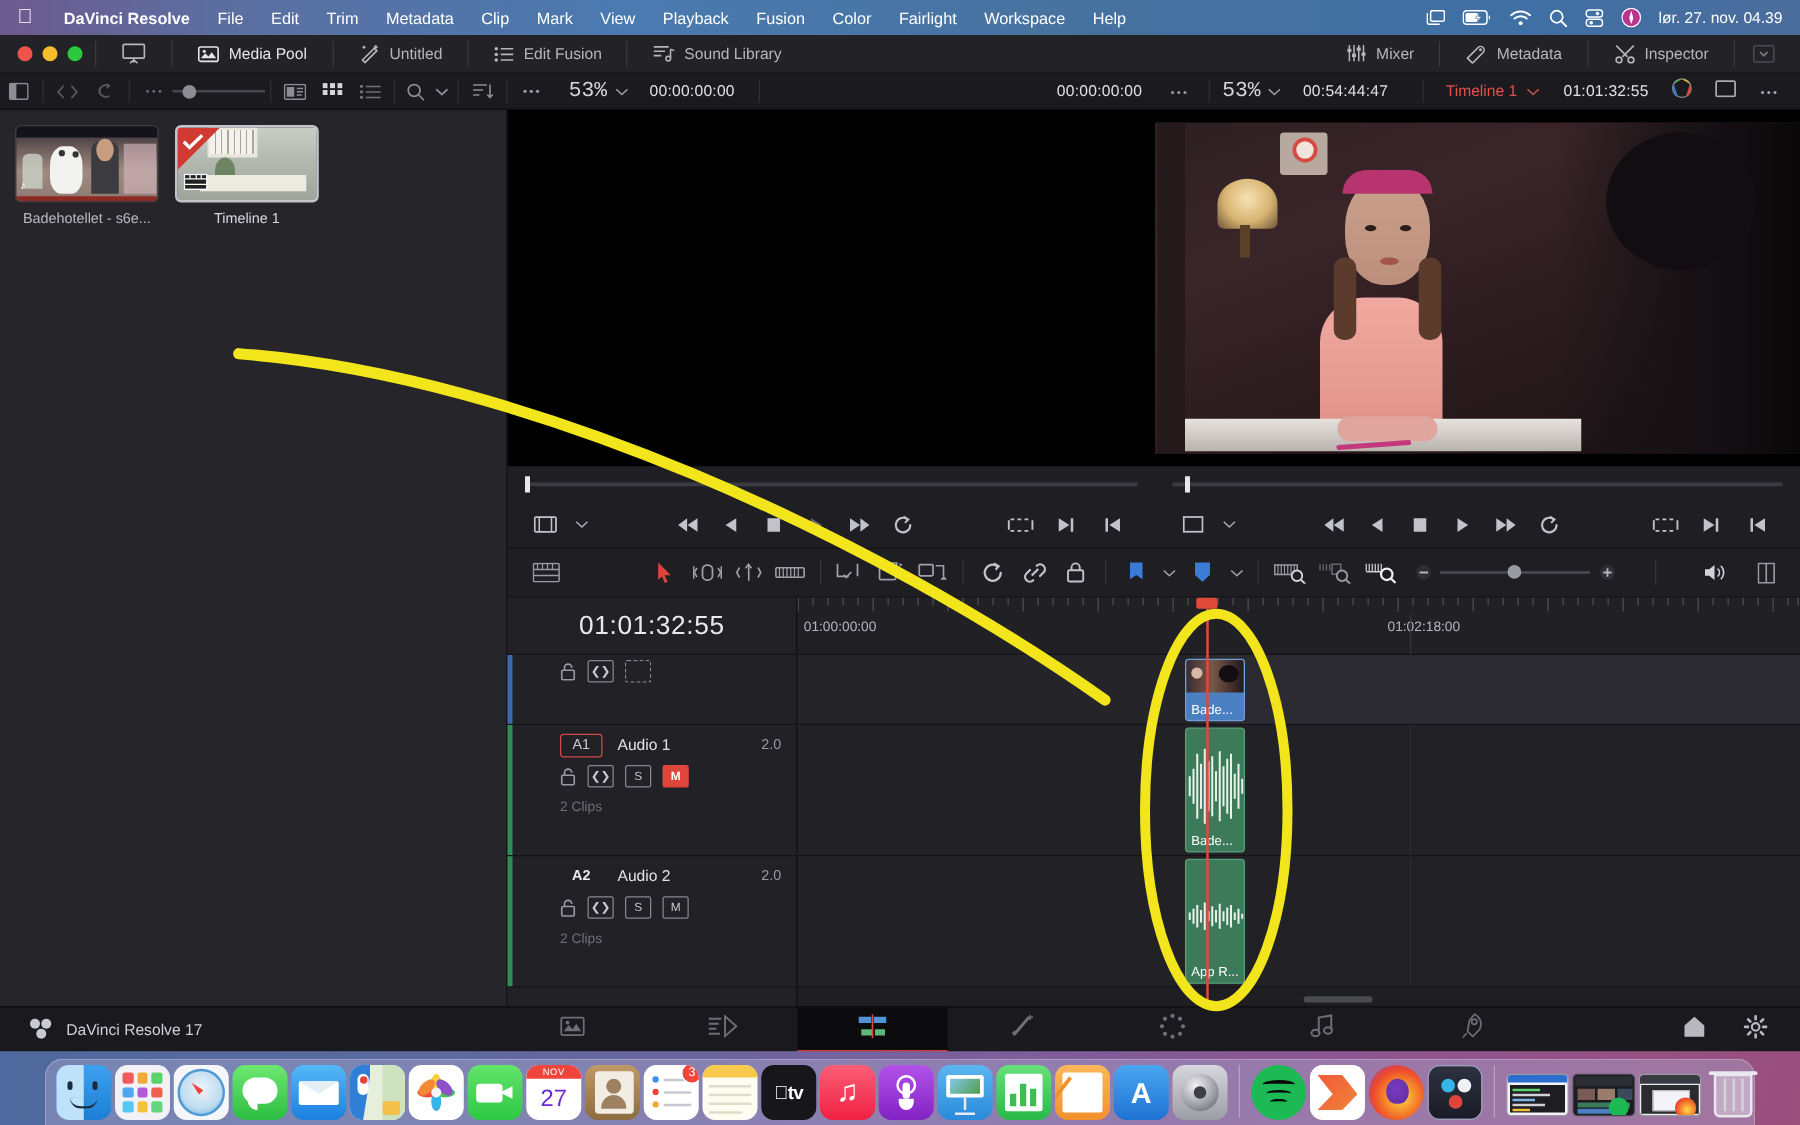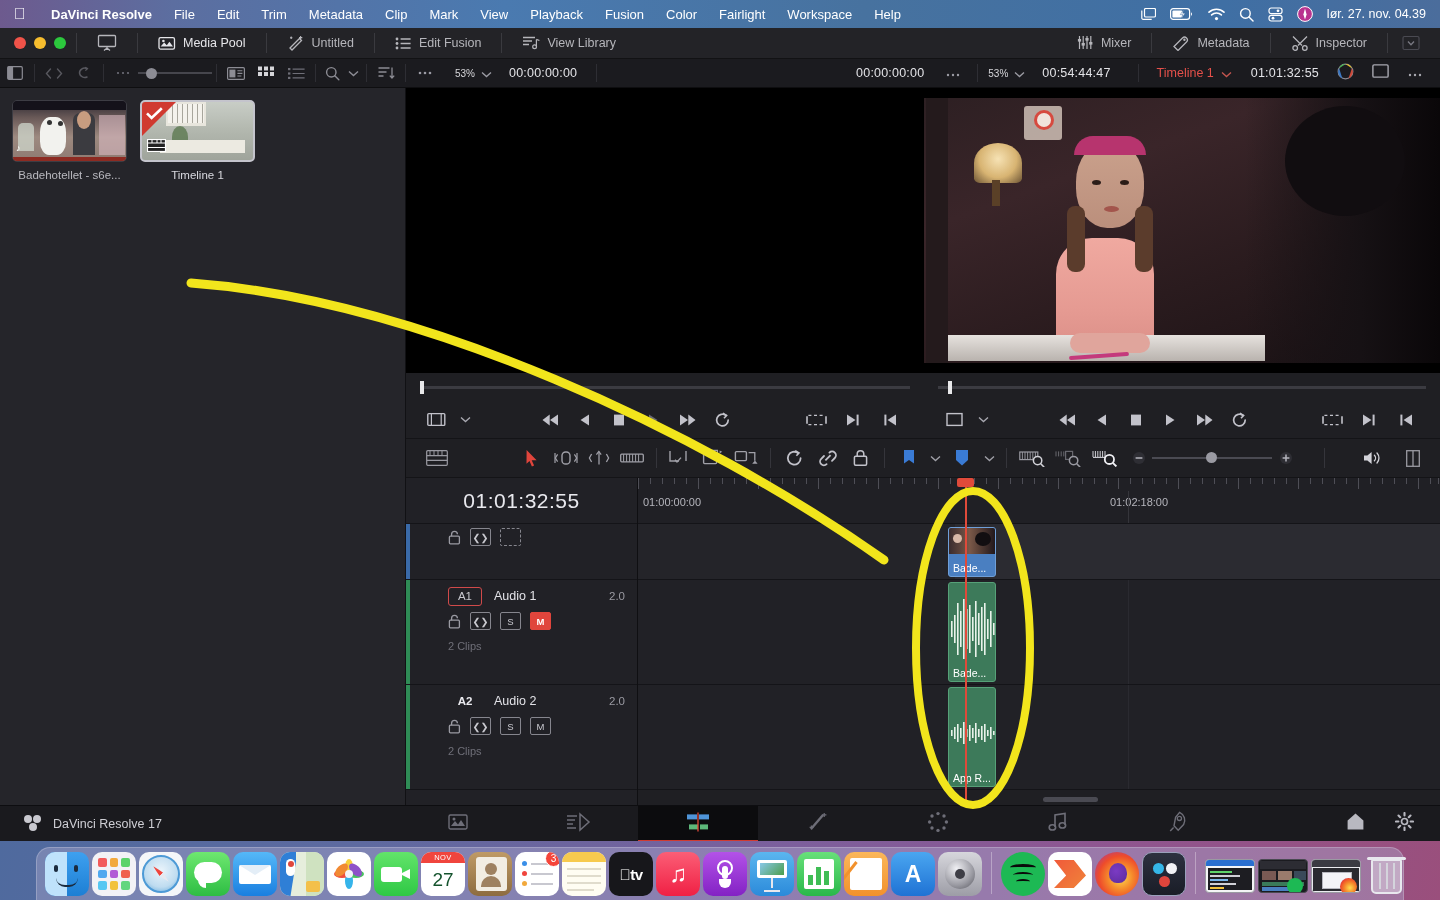--- a/index.html
+++ b/index.html
@@ -50,21 +50,21 @@
     border-bottom:1px solid #0e0e10;
   }
   .sb-left{ display:flex; align-items:center; height:29px; }
   .sbi{ width:30px; height:29px; display:flex; align-items:center; justify-content:center; color:#7d7d85; }
   .sbi.dim{ color:#58585f; }
   .sb-divider{ width:1px; height:18px; background:#2e2e34; margin:0 4px; }
   .slider-mini{ display:flex; align-items:center; width:74px; height:29px; }
   .slider-mini .track{ height:2px; background:#46464d; flex:1; position:relative; }
   .slider-mini .knob{ width:11px; height:11px; border-radius:50%; background:#8c8c94; position:absolute; left:8px; top:-4.5px;}
   .tcbox{ font-size:12.5px; color:#e2e2e6; font-family:"Liberation Sans",sans-serif; padding:0 9px; letter-spacing:.2px;}
-  .zoomv{ font-size:10px; color:#d6d6da; padding:0 6px;}
+  .zoomv{ font-size:17px; color:#d6d6da; padding:0 6px;font-family:Liberation Mono, monospace;}
   .sb-seg{ display:flex; align-items:center; height:29px;}
 
   
   .pool{
     position:absolute; top:88px; left:0; width:406px; height:717px;
     background:#25252a; border-right:1px solid #111114;
   }
   .thumbs{ display:flex; gap:0; padding:12px 0 0 12px; }
   .thumb{ width:115px; margin-right:13px; }
   .thumb .tn{ width:115px; height:62px; border-radius:5px; overflow:hidden; position:relative; background:#303036; border:1px solid #3d3d44; }
@@ -270,21 +270,21 @@
     <div class="tl-sep"></div>
     <div class="tbbtn">
       <span>
         <svg width="18" height="16" viewBox="0 0 18 16">
             <path d="M1 2.5h12M1 6h9M1 9.5h6" stroke="#b6b6bb" stroke-width="1.3"></path>
             <path d="M14.4 4.4v7.2" stroke="#b6b6bb" stroke-width="1.2"></path>
             <circle cx="12.6" cy="11.8" r="1.9" fill="none" stroke="#b6b6bb" stroke-width="1.2"></circle>
             <path d="M14.4 4.4l3 1.1" stroke="#b6b6bb" stroke-width="1.2"></path>
           </svg>
       </span>
-      <span>View Library</span>
+      <span>Sound Library</span>
     </div>
 
 
     <div class="tb-right">
       <div class="tbbtn">
         <span>
           <svg width="17" height="16" viewBox="0 0 17 16">
               <path d="M2.5 1v13M6.2 1v13M10 1v13M13.8 1v13" stroke="#b6b6bb" stroke-width="1.2"></path>
               <rect x="0.9" y="4" width="3.2" height="2.6" fill="#b6b6bb"></rect>
               <rect x="4.6" y="8" width="3.2" height="2.6" fill="#b6b6bb"></rect>
@@ -1214,21 +1214,21 @@
       </div>
     </div>
 
     <div class="dapp" style="background:linear-gradient(180deg,#62e46a 0%,#2fc845 100%);">
       <div style="position:absolute;left:7px;top:15px;width:21px;height:15px;background:#fff;border-radius:3px;"></div>
       <div style="position:absolute;left:26px;top:17px;border-top:5.5px solid transparent;border-bottom:5.5px solid transparent;border-right:10px solid #fff;"></div>
     </div>
 
     <div class="dapp" style="background:#fff;">
       <div style="position:absolute;left:0;top:0;right:0;height:11px;background:#f0453d;color:#fff;font-size:7.5px;display:flex;align-items:center;justify-content:center;letter-spacing:.4px;">NOV</div>
-      <div style="position:absolute;left:0;top:11px;right:0;bottom:0;display:flex;align-items:center;justify-content:center;color:#14532d;font-size:19px;">27</div>
+      <div style="position:absolute;left:0;top:11px;right:0;bottom:0;display:flex;align-items:center;justify-content:center;color:#6d28d9;font-size:19px;">27</div>
     </div>
 
     <div class="dapp" style="background:linear-gradient(180deg,#bf9a66 0%,#8d6c40 100%);">
       <div style="position:absolute;left:8px;top:5px;right:5px;bottom:5px;background:#f2ede3;border-radius:3px;"></div>
       <div style="position:absolute;left:17px;top:11px;width:12px;height:12px;border-radius:50%;background:#9e8161;"></div>
       <div style="position:absolute;left:13px;top:24px;width:20px;height:11px;border-radius:10px 10px 0 0;background:#9e8161;"></div>
     </div>
 
     <div class="dapp" style="background:#fff;">
       <div style="position:absolute;left:7px;top:9px;width:5px;height:5px;border-radius:50%;background:#3a8fe8;"></div>

